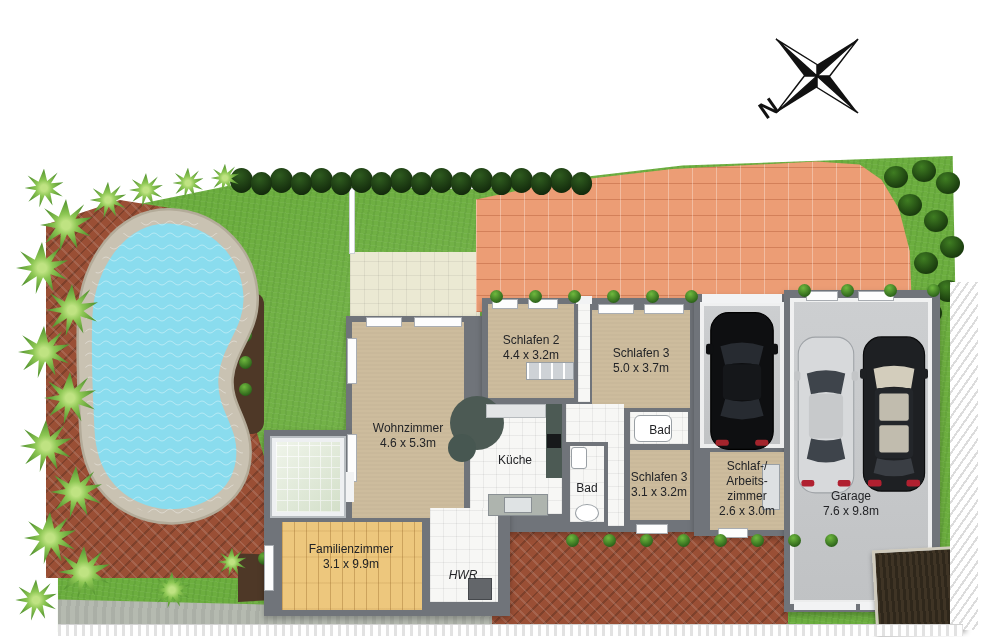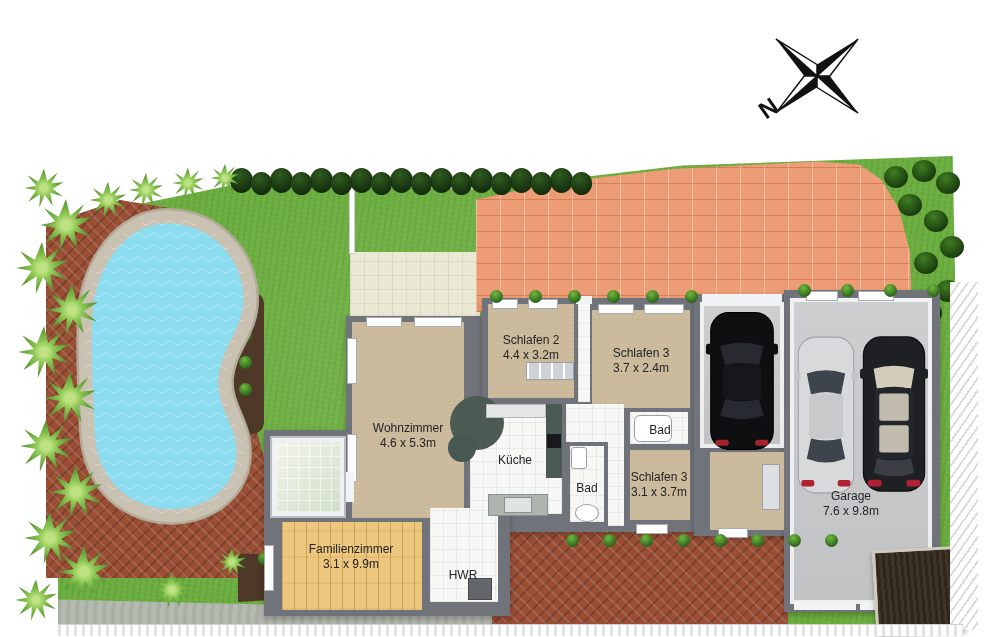--- a/index.html
+++ b/index.html
@@ -286,41 +286,47 @@
   </div>
   <div class="rlabel" style="left:515px;top:460px;">
     <div>Küche</div>
   </div>
   <div class="rlabel" style="left:531px;top:348px;">
     <div>Schlafen 2</div>
     <div>4.4 x 3.2m</div>
   </div>
   <div class="rlabel" style="left:641px;top:361px;">
     <div>Schlafen 3</div>
-    <div>3.7 x 2.4m</div>
+    <div>5.0 x 3.7m</div>
   </div>
   <div class="rlabel" style="left:660px;top:430px;">
     <div>Bad</div>
   </div>
   <div class="rlabel" style="left:587px;top:488px;">
     <div>Bad</div>
   </div>
   <div class="rlabel" style="left:659px;top:485px;">
     <div>Schlafen 3</div>
-    <div>3.1 x 3.7m</div>
+    <div>3.1 x 3.2m</div>
+  </div>
+  <div class="rlabel" style="left:747px;top:489px;">
+    <div>Schlaf-/</div>
+    <div>Arbeits-</div>
+    <div>zimmer</div>
+    <div>2.6 x 3.0m</div>
   </div>
   <div class="rlabel" style="left:851px;top:504px;">
     <div>Garage</div>
     <div>7.6 x 9.8m</div>
   </div>
   <div class="rlabel" style="left:351px;top:557px;">
     <div>Familienzimmer</div>
     <div>3.1 x 9.9m</div>
   </div>
-  <div class="rlabel" style="left:463px;top:575px;">
+  <div class="rlabel" style="left:463px;top:575px;font-style:italic;">
     <div>HWR</div>
   </div>
 
   <svg class="ly" style="left:752px;top:16px;" width="130" height="132" viewBox="0 0 130 132">
     <g transform="translate(65,60) scale(1,0.9) rotate(225)">
       <g>
         <path d="M0,-58 L-9,-9 L0,0 Z" fill="#111"></path>
         <path d="M0,-58 L9,-9 L0,0 Z" fill="#fff" stroke="#111" stroke-width="1.5"></path>
       </g>
       <g transform="rotate(90)">

